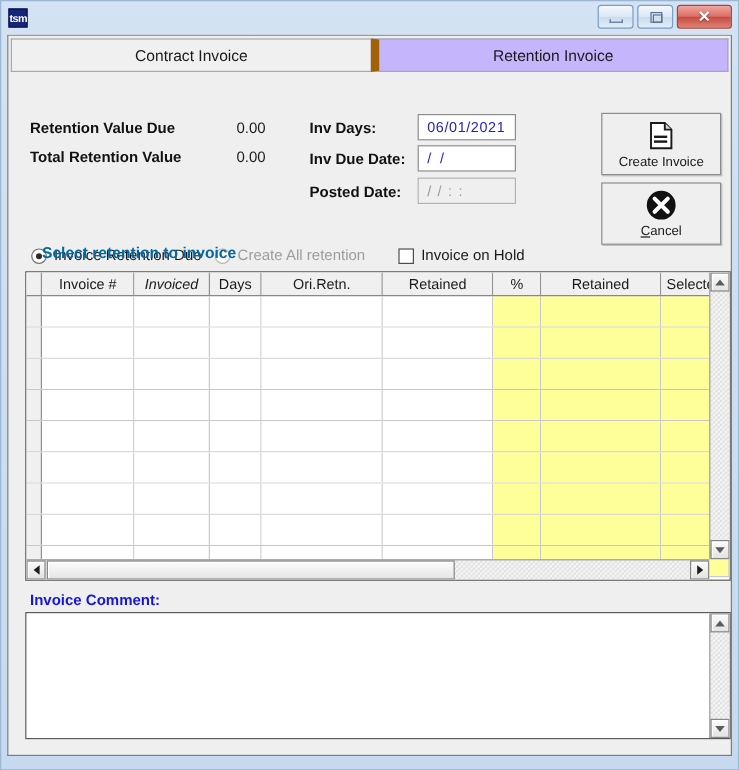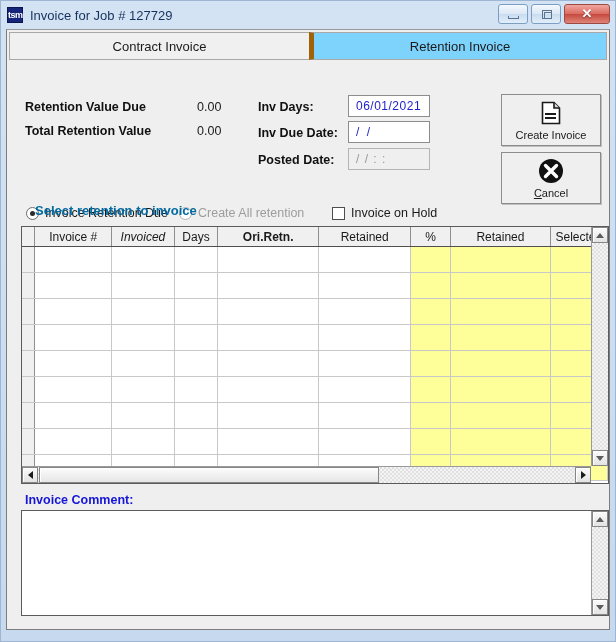--- a/index.html
+++ b/index.html
@@ -108,22 +108,22 @@
     border: 1px solid #a8a8a8;
     cursor: pointer;
   }
   .tab.inactive {
     width: 300px;
     background: #f0f0f0;
     border-right: none;
   }
   .tab.active {
     flex: 1 1 auto;
-    background: #7dd3fc;
-    border-left: 5px solid #a16207;
+    background: #c4b5fd;
+    border-left: 7px solid #a16207;
   }
 
   
   #form {
     position: absolute; left: 0; top: 32px; right: 0; height: 150px;
   }
   .lbl-bold {
     position: absolute;
     font-size: 12.5px; font-weight: bold; color: #111111;
     white-space: nowrap;
@@ -314,21 +314,20 @@
     border-left: 1px solid #9a9a9a;
   }
 </style>
 </head>
 <body>
 
 <div id="window">
 
   <div id="titlebar">
     <div id="app-icon">tsm</div>
-    <div id="title-text">Invoice for Job # 127729</div>
     <div id="win-buttons">
       <div class="win-btn">
         <span class="glyph-min"></span>
       </div>
       <div class="win-btn">
         <span class="glyph-max"></span>
       </div>
       <div class="win-btn close">
         <span class="glyph-close">✕</span>
       </div>
@@ -403,21 +402,21 @@
 
     <div class="section-title">Select retention to invoice</div>
 
     <div id="grid">
       <div id="grid-inner">
         <div class="ghead" id="grid-header">
             <div class="hcell gutter" style="width: 14px;"></div>
             <div class="hcell" style="width: 80px;">Invoice #</div>
             <div class="hcell" style="width: 66px; font-style: italic;">Invoiced</div>
             <div class="hcell" style="width: 45px;">Days</div>
-            <div class="hcell" style="width: 106px; font-weight: bold;">Ori.Retn.</div>
+            <div class="hcell" style="width: 106px;">Ori.Retn.</div>
             <div class="hcell" style="width: 96px;">Retained</div>
             <div class="hcell" style="width: 42px;">%</div>
             <div class="hcell" style="width: 104px;">Retained</div>
             <div class="hcell" style="width: 60px;">Selected</div>
           </div>
         <div id="grid-body">
             <div class="grow" style="top: 20px;">
               <div class="gcell gutter" style="width: 14px;"></div>
               <div class="gcell" style="width: 80px;"></div>
               <div class="gcell" style="width: 66px;"></div>

